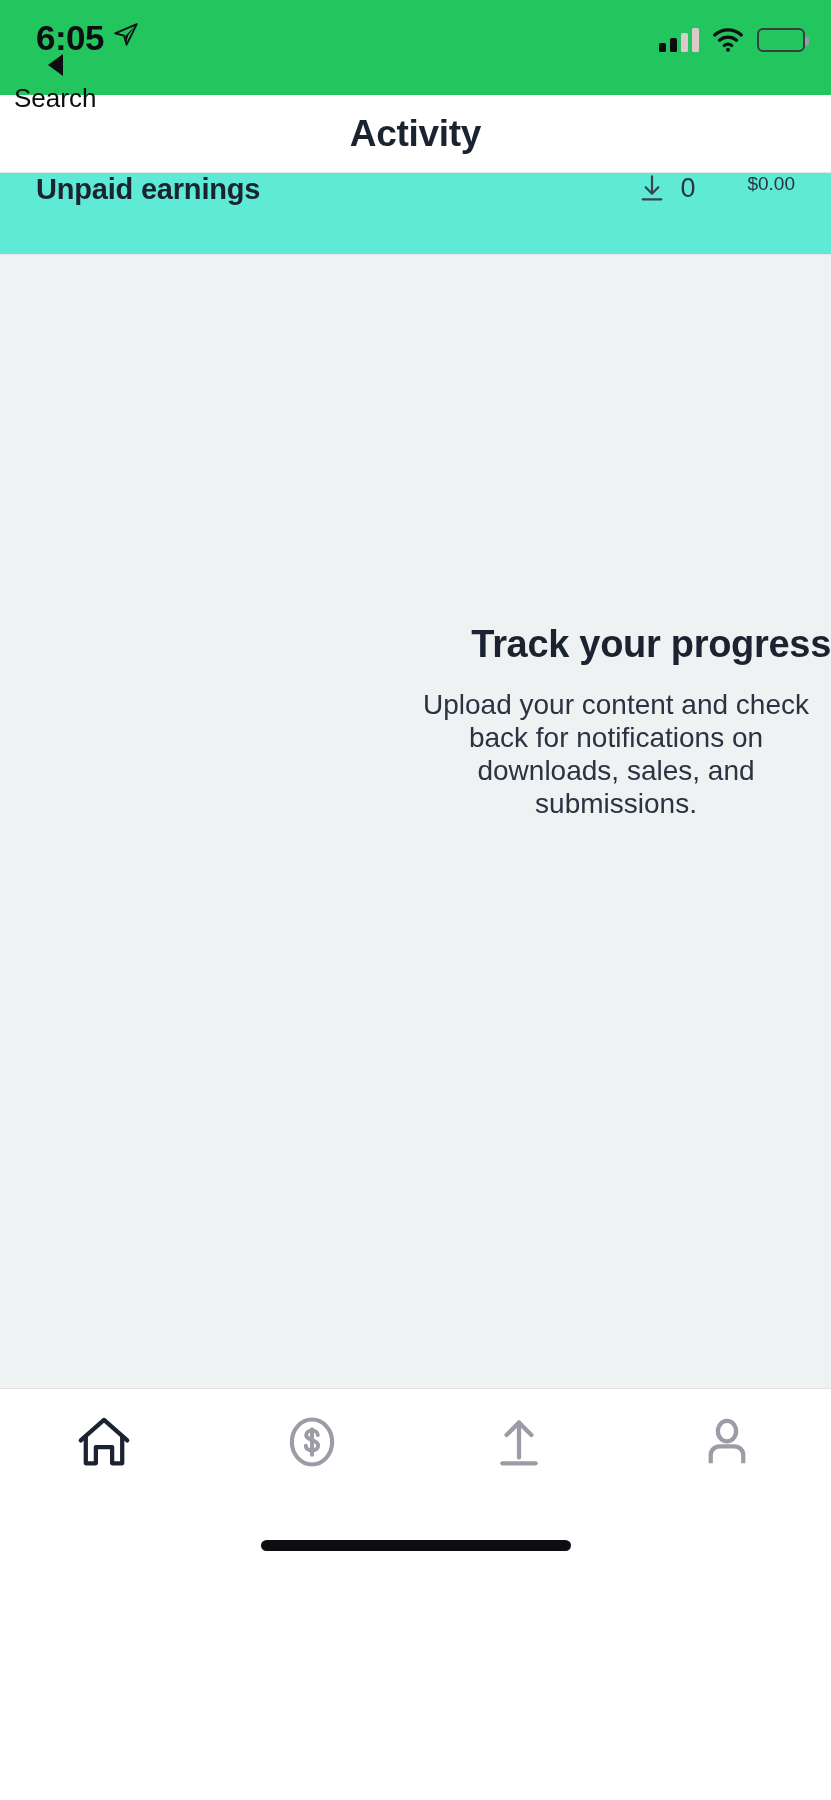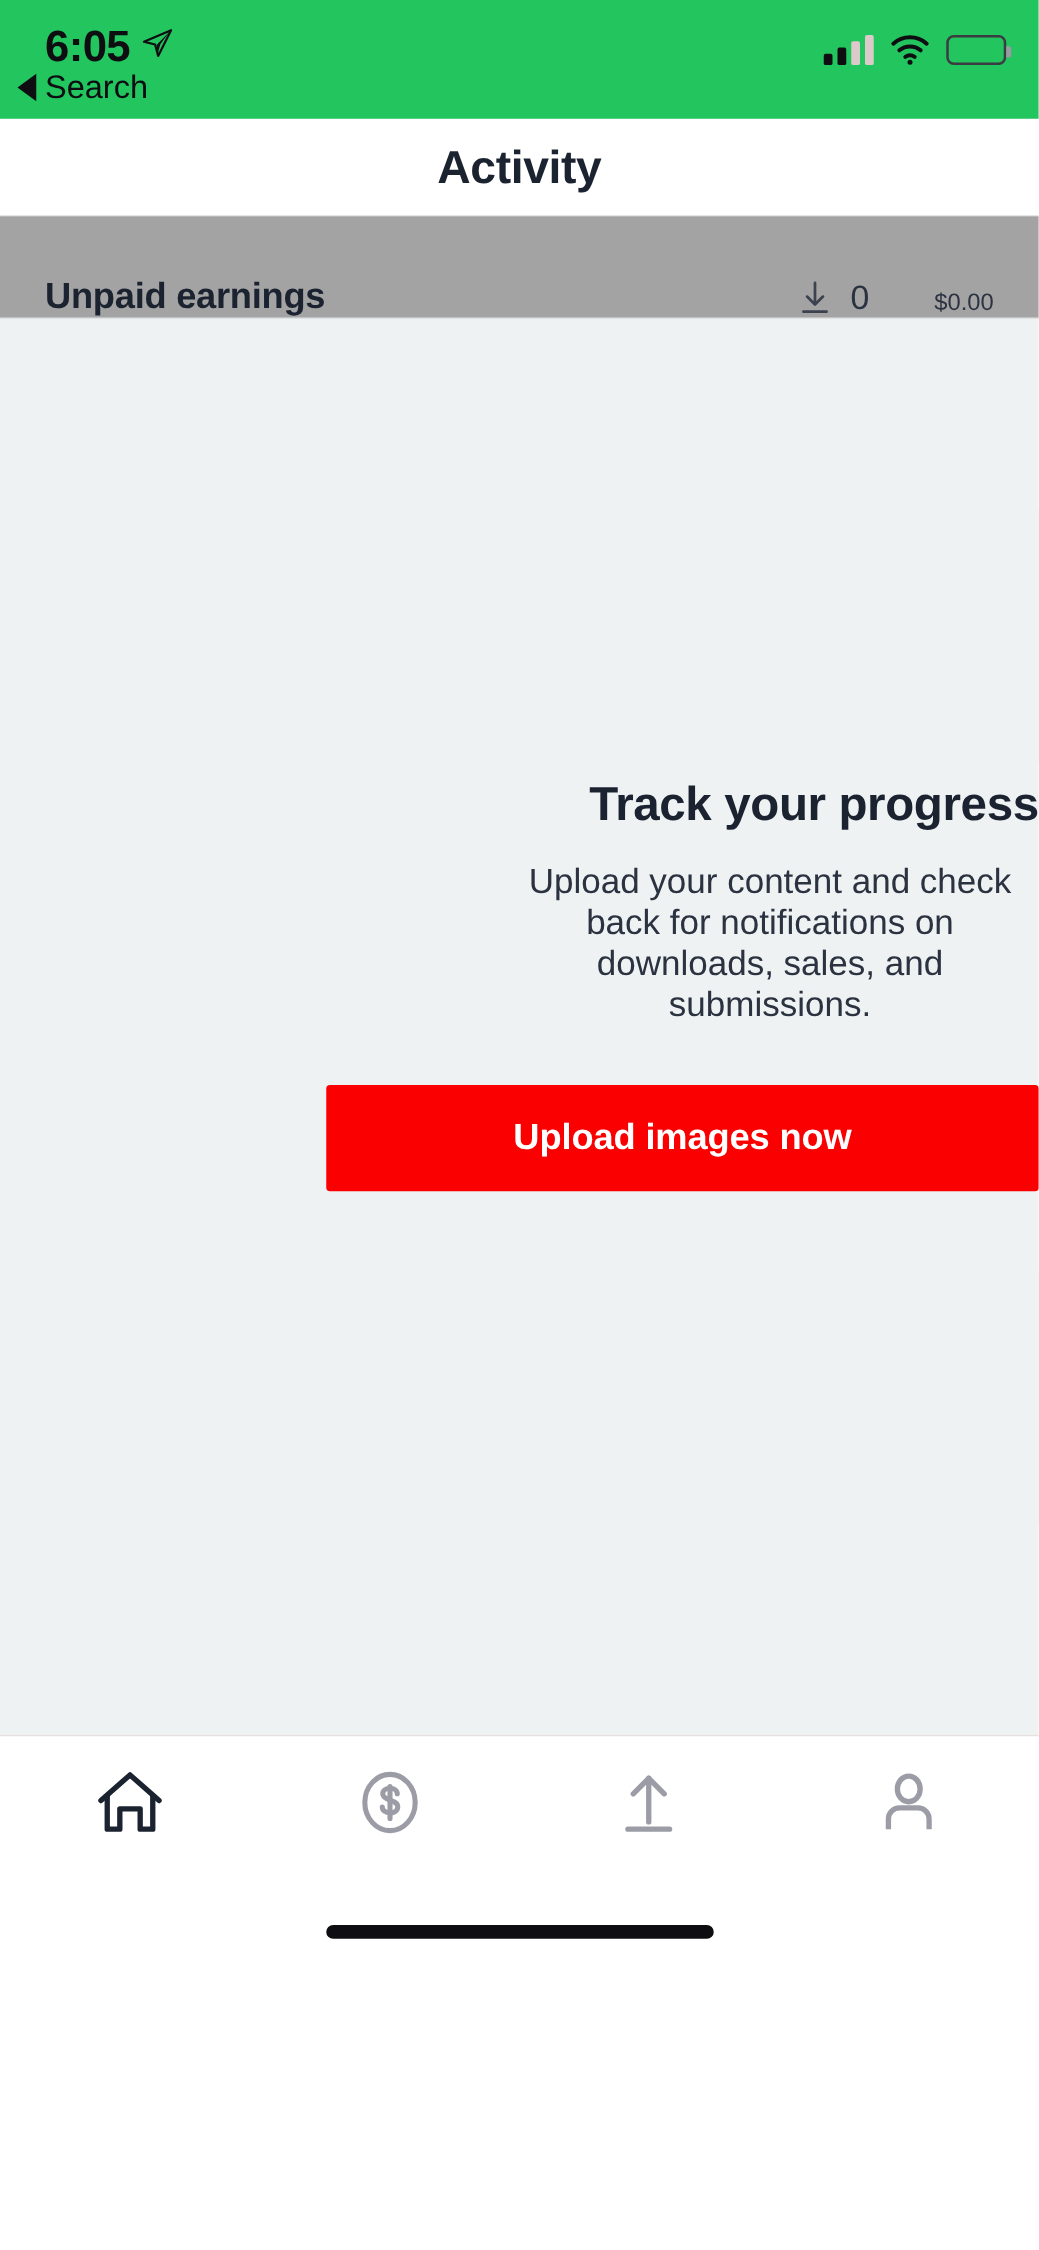--- a/index.html
+++ b/index.html
@@ -23,21 +23,21 @@
     letter-spacing:-0.5px;
   }
   .sb-loc {
     position:absolute; left:113px; top:22px;
     width:26px; height:26px; color:#0e0e12;
   }
   .sb-loc svg { width:100%; height:100%; display:block; }
   .sb-back {
     position:absolute; left:14px; top:54px;
     display:flex; align-items:center; gap:7px;
-    font-size:26px; color:#0e0e12; font-weight:400;
+    font-size:26px; color:#0e0e12; font-weight:400;flex-direction:column;
   }
   .sb-back .tri {
     width:0; height:0;
     border-top:11px solid transparent;
     border-bottom:11px solid transparent;
     border-right:15px solid #0e0e12;
     display:block;
   }
   .sb-right {
     position:absolute; right:26px; top:28px;
@@ -70,22 +70,22 @@
     border-bottom:1px solid #e3e6e8;
   }
   .nav-title {
     font-size:37px; font-weight:700; color:#1b2230;
     letter-spacing:-0.3px;
   }
 
   
   .earnings {
     height:82px;
-    background:#a3a3a3;
-    display:flex; align-items:flex-end;
+    background:#5eead4;
+    display:flex; align-items:flex-start;
     padding:0 36px;
     border-bottom:1px solid #e3e6e8;
   }
   .earn-label {
     font-size:29px; font-weight:700; color:#1b2230;
     flex:1; letter-spacing:-0.2px;
   }
   .earn-stat {
     display:flex; align-items:center; gap:14px;
     font-size:27px; color:#2b3240; font-weight:400;
@@ -205,21 +205,20 @@
     </span>
     <span>0</span>
   </div>
   <div class="earn-amount">$0.00</div>
 </div>
 
 <div class="content" style="background: rgb(239, 242, 243);">
   <div class="empty">
     <div class="empty-title">Track your progress</div>
     <div class="empty-desc">Upload your content and check back for notifications on downloads, sales, and submissions.</div>
-    <button class="cta" style="background: rgb(250, 0, 0);">Upload images now</button>
   </div>
 </div>
 
 <div class="tabbar">
   <div class="tab active">
     <span class="tab-ico">
       <svg viewBox="0 0 32 32" fill="none" stroke="currentColor" stroke-width="2.2" stroke-linejoin="round" stroke-linecap="round">
         <path d="M4 15.2 16 4.6l12 10.6"></path>
         <path d="M6.6 13.2V27h5.2v-8.4h8.4V27h5.2V13.2"></path>
       </svg>

